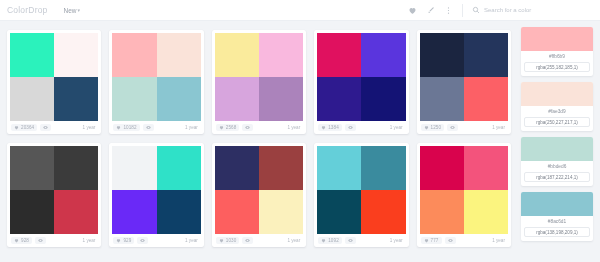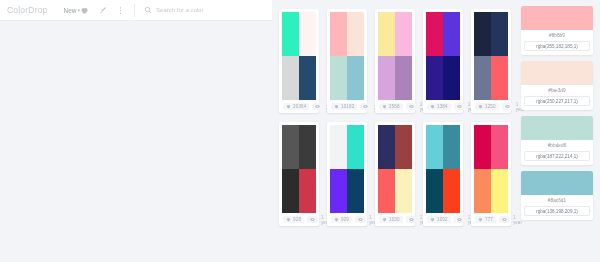--- a/index.html
+++ b/index.html
@@ -2,21 +2,21 @@
 <html><head>
 <meta charset="utf-8">
 <style>
   * { box-sizing: border-box; margin: 0; padding: 0; }
   html, body {
     width: 600px; height: 262px;
     background: #f2f4f7;
     font-family: "Liberation Sans", sans-serif;
     overflow: hidden;
   }
-  .app { position: relative; width: 600px; height: 262px; display: flex; flex-direction: row; }
+  .app { position: relative; width: 600px; height: 262px; display: flex; flex-direction: column; }
 
   
   .header {
     height: 21px; min-height: 21px;
     background: #ffffff;
     display: flex; align-items: center;
     padding: 0 8px 0 7px;
     border-bottom: 1px solid #eceff3;
     position: relative; z-index: 5;
   }

